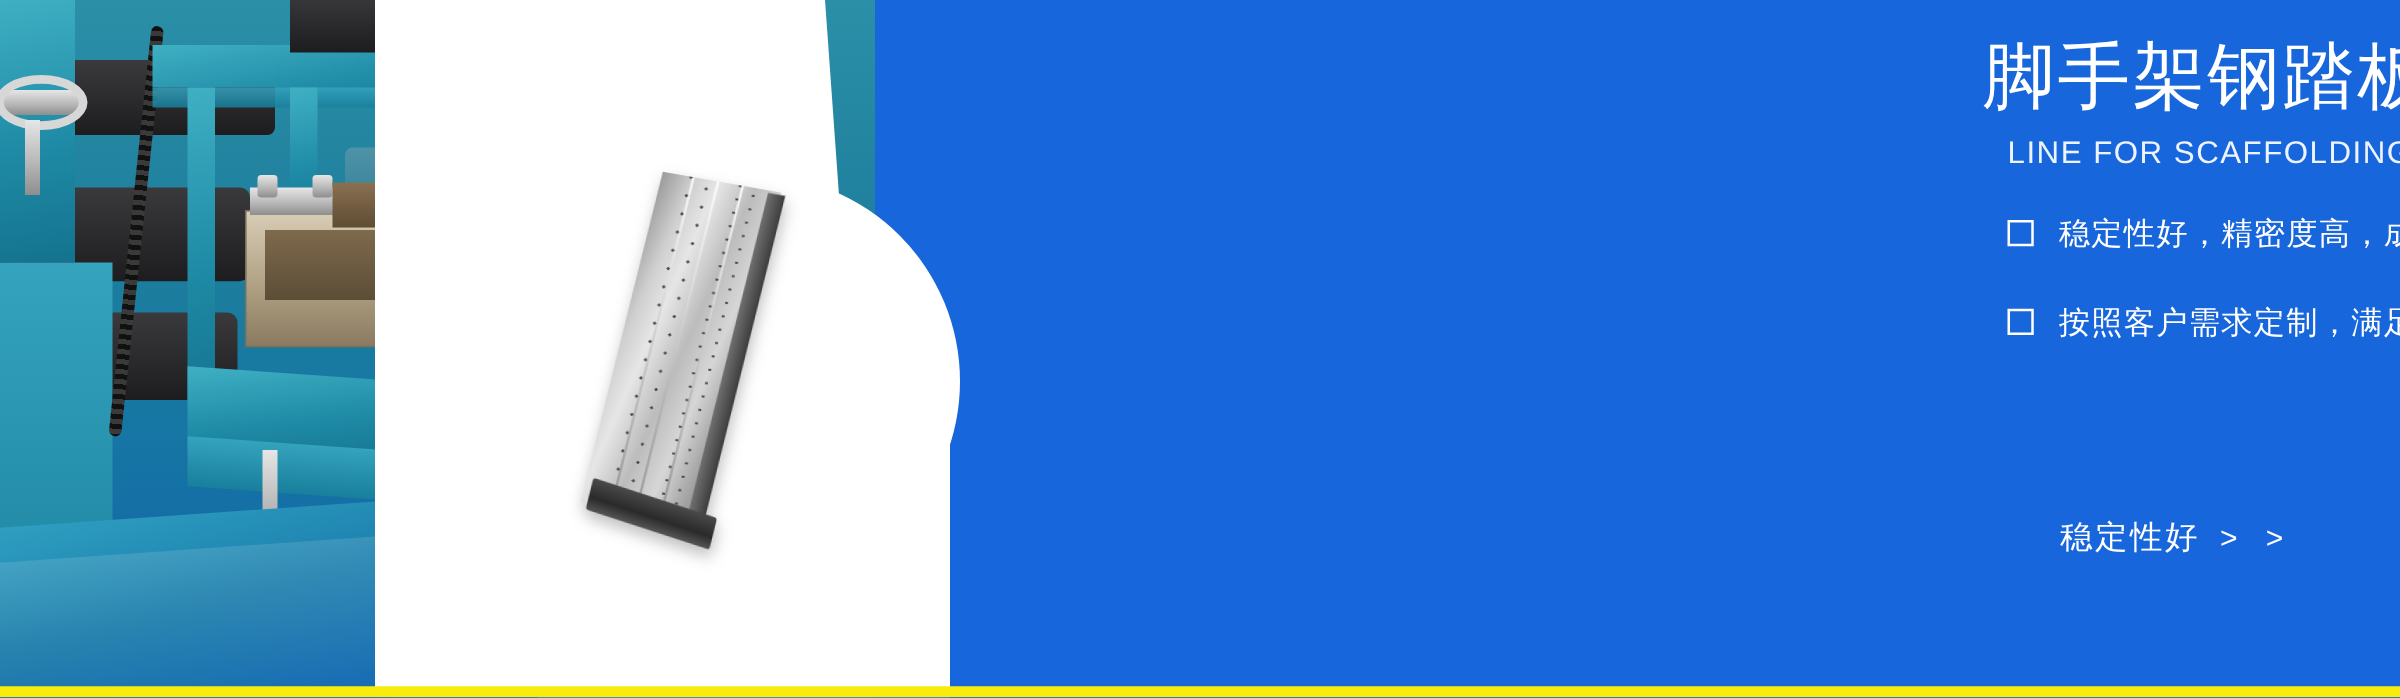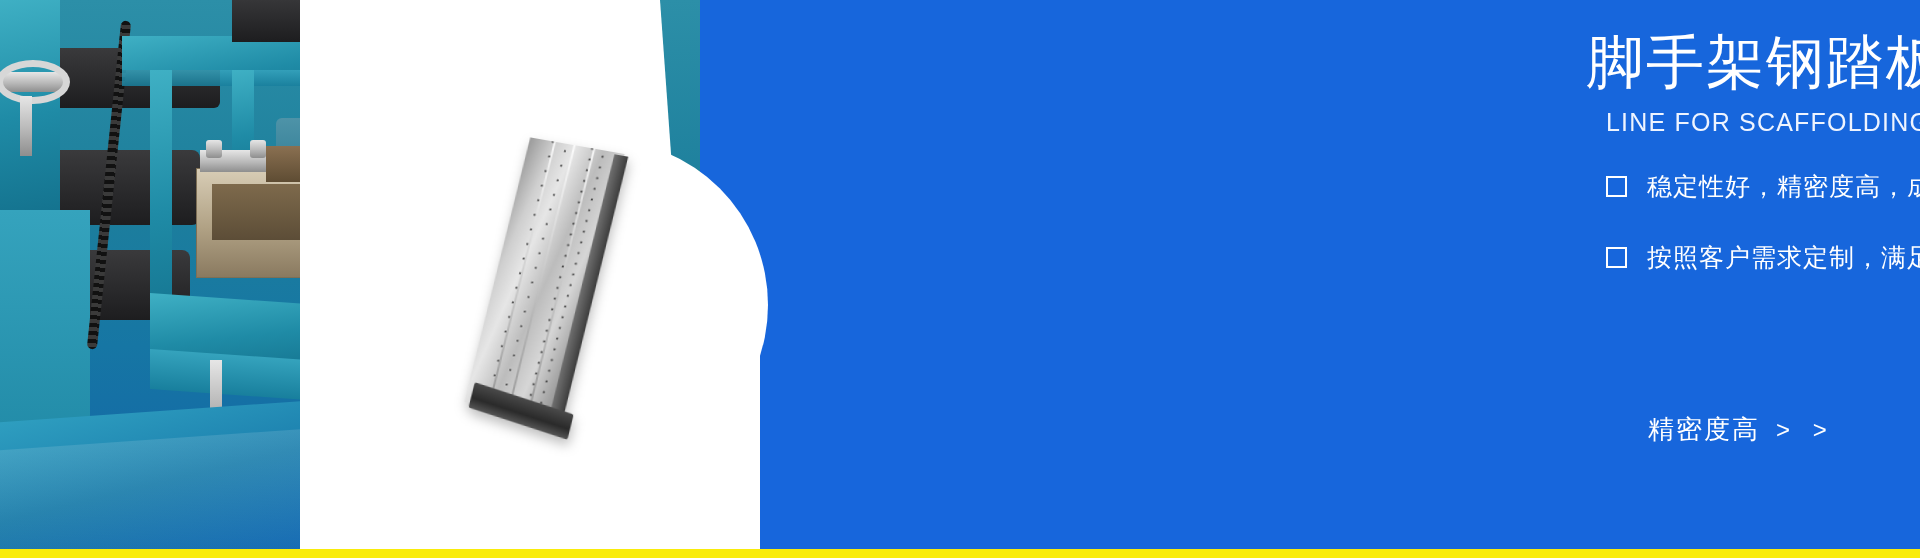--- a/index.html
+++ b/index.html
@@ -198,20 +198,20 @@
         <span class="sq"></span>
         <span>稳定性好，精密度高，成型速度快</span>
       </div>
       <div class="bullet">
         <span class="sq"></span>
         <span>按照客户需求定制，满足各种规格钢踏板的成型需求</span>
       </div>
     </div>
 
     <div class="cta">
-      <span>精密度高</span><span class="arrows">&gt; &gt;</span>
+      <span>稳定性好</span><span class="arrows">&gt; &gt;</span>
     </div>
 
   </div>
 
   <div class="yellow-bar"></div>
 
 </div>
 
 </body></html>

